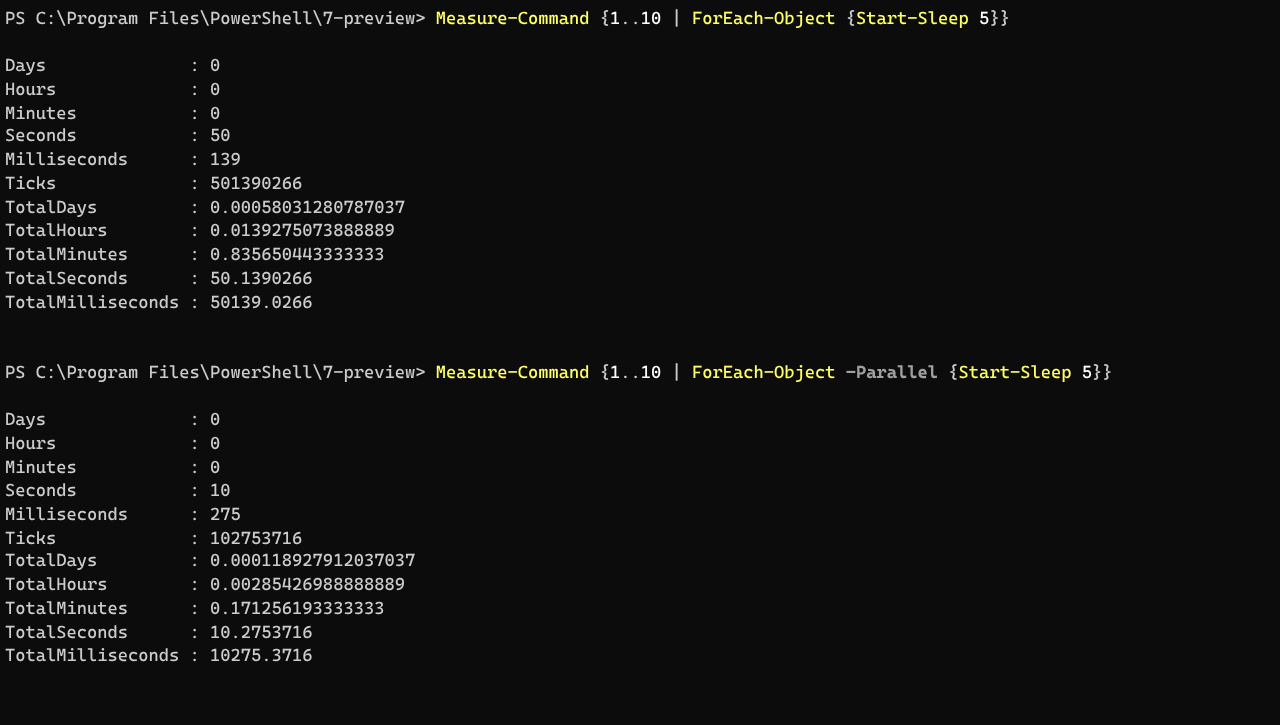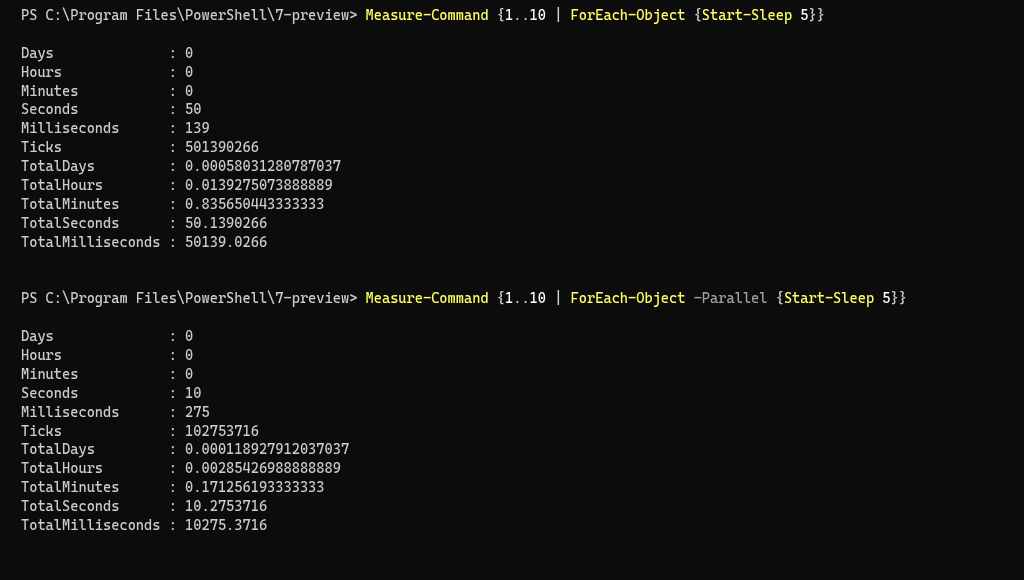--- a/index.html
+++ b/index.html
@@ -10,32 +10,31 @@
     font-family: Consolas, "Cascadia Mono", "Courier New", monospace;
     font-size: 14px;
     line-height: 1.35;
     width: 1024px;
     height: 580px;
     overflow: hidden;
   }
   .terminal {
     padding: 6px 4px 6px 4px;
     white-space: pre;
-    margin-left: 17px;
   }
   .prompt-line {
     margin: 0;
   }
   .prompt-prefix { color: #cccccc; }
   .prompt-path   { color: #cccccc; }
   .cmdlet        { color: #ffff66; }
   .brace         { color: #cccccc; }
   .number        { color: #ffffff; }
   .dots          { color: #cccccc; }
   .pipe          { color: #cccccc; }
-  .param         { color: #a0a0a0; }
+  .param         { color: #a0a0a0; font-weight: bold; }
   .plain         { color: #cccccc; }
   .blank { height: 1.35em; }
 </style>
 </head>
 <body>
 
 <div class="terminal" id="terminal"><div class="prompt-line"><span class="prompt-prefix">PS </span><span class="prompt-path">C:\Program Files\PowerShell\7-preview</span><span class="prompt-prefix">&gt; </span><span><span class="cmdlet">Measure-Command</span><span class="brace"> {</span><span class="number">1</span><span class="dots">..</span><span class="number">10</span><span class="pipe"> | </span><span class="cmdlet">ForEach-Object</span><span class="brace"> {</span><span class="cmdlet">Start-Sleep</span><span class="number"> 5</span><span class="brace">}}</span></span></div><div class="blank"></div><div class="prompt-line"><span class="plain">Days              </span><span class="plain">:</span><span class="plain"> 0</span></div><div class="prompt-line"><span class="plain">Hours             </span><span class="plain">:</span><span class="plain"> 0</span></div><div class="prompt-line"><span class="plain">Minutes           </span><span class="plain">:</span><span class="plain"> 0</span></div><div class="prompt-line"><span class="plain">Seconds           </span><span class="plain">:</span><span class="plain"> 50</span></div><div class="prompt-line"><span class="plain">Milliseconds      </span><span class="plain">:</span><span class="plain"> 139</span></div><div class="prompt-line"><span class="plain">Ticks             </span><span class="plain">:</span><span class="plain"> 501390266</span></div><div class="prompt-line"><span class="plain">TotalDays         </span><span class="plain">:</span><span class="plain"> 0.00058031280787037</span></div><div class="prompt-line"><span class="plain">TotalHours        </span><span class="plain">:</span><span class="plain"> 0.0139275073888889</span></div><div class="prompt-line"><span class="plain">TotalMinutes      </span><span class="plain">:</span><span class="plain"> 0.835650443333333</span></div><div class="prompt-line"><span class="plain">TotalSeconds      </span><span class="plain">:</span><span class="plain"> 50.1390266</span></div><div class="prompt-line"><span class="plain">TotalMilliseconds </span><span class="plain">:</span><span class="plain"> 50139.0266</span></div><div class="blank"></div><div class="blank"></div><div class="prompt-line"><span class="prompt-prefix">PS </span><span class="prompt-path">C:\Program Files\PowerShell\7-preview</span><span class="prompt-prefix">&gt; </span><span><span class="cmdlet">Measure-Command</span><span class="brace"> {</span><span class="number">1</span><span class="dots">..</span><span class="number">10</span><span class="pipe"> | </span><span class="cmdlet">ForEach-Object</span><span class="plain"> </span><span class="param">-Parallel</span><span class="brace"> {</span><span class="cmdlet">Start-Sleep</span><span class="number"> 5</span><span class="brace">}}</span></span></div><div class="blank"></div><div class="prompt-line"><span class="plain">Days              </span><span class="plain">:</span><span class="plain"> 0</span></div><div class="prompt-line"><span class="plain">Hours             </span><span class="plain">:</span><span class="plain"> 0</span></div><div class="prompt-line"><span class="plain">Minutes           </span><span class="plain">:</span><span class="plain"> 0</span></div><div class="prompt-line"><span class="plain">Seconds           </span><span class="plain">:</span><span class="plain"> 10</span></div><div class="prompt-line"><span class="plain">Milliseconds      </span><span class="plain">:</span><span class="plain"> 275</span></div><div class="prompt-line"><span class="plain">Ticks             </span><span class="plain">:</span><span class="plain"> 102753716</span></div><div class="prompt-line"><span class="plain">TotalDays         </span><span class="plain">:</span><span class="plain"> 0.000118927912037037</span></div><div class="prompt-line"><span class="plain">TotalHours        </span><span class="plain">:</span><span class="plain"> 0.00285426988888889</span></div><div class="prompt-line"><span class="plain">TotalMinutes      </span><span class="plain">:</span><span class="plain"> 0.171256193333333</span></div><div class="prompt-line"><span class="plain">TotalSeconds      </span><span class="plain">:</span><span class="plain"> 10.2753716</span></div><div class="prompt-line"><span class="plain">TotalMilliseconds </span><span class="plain">:</span><span class="plain"> 10275.3716</span></div></div>
 
 </body></html>

